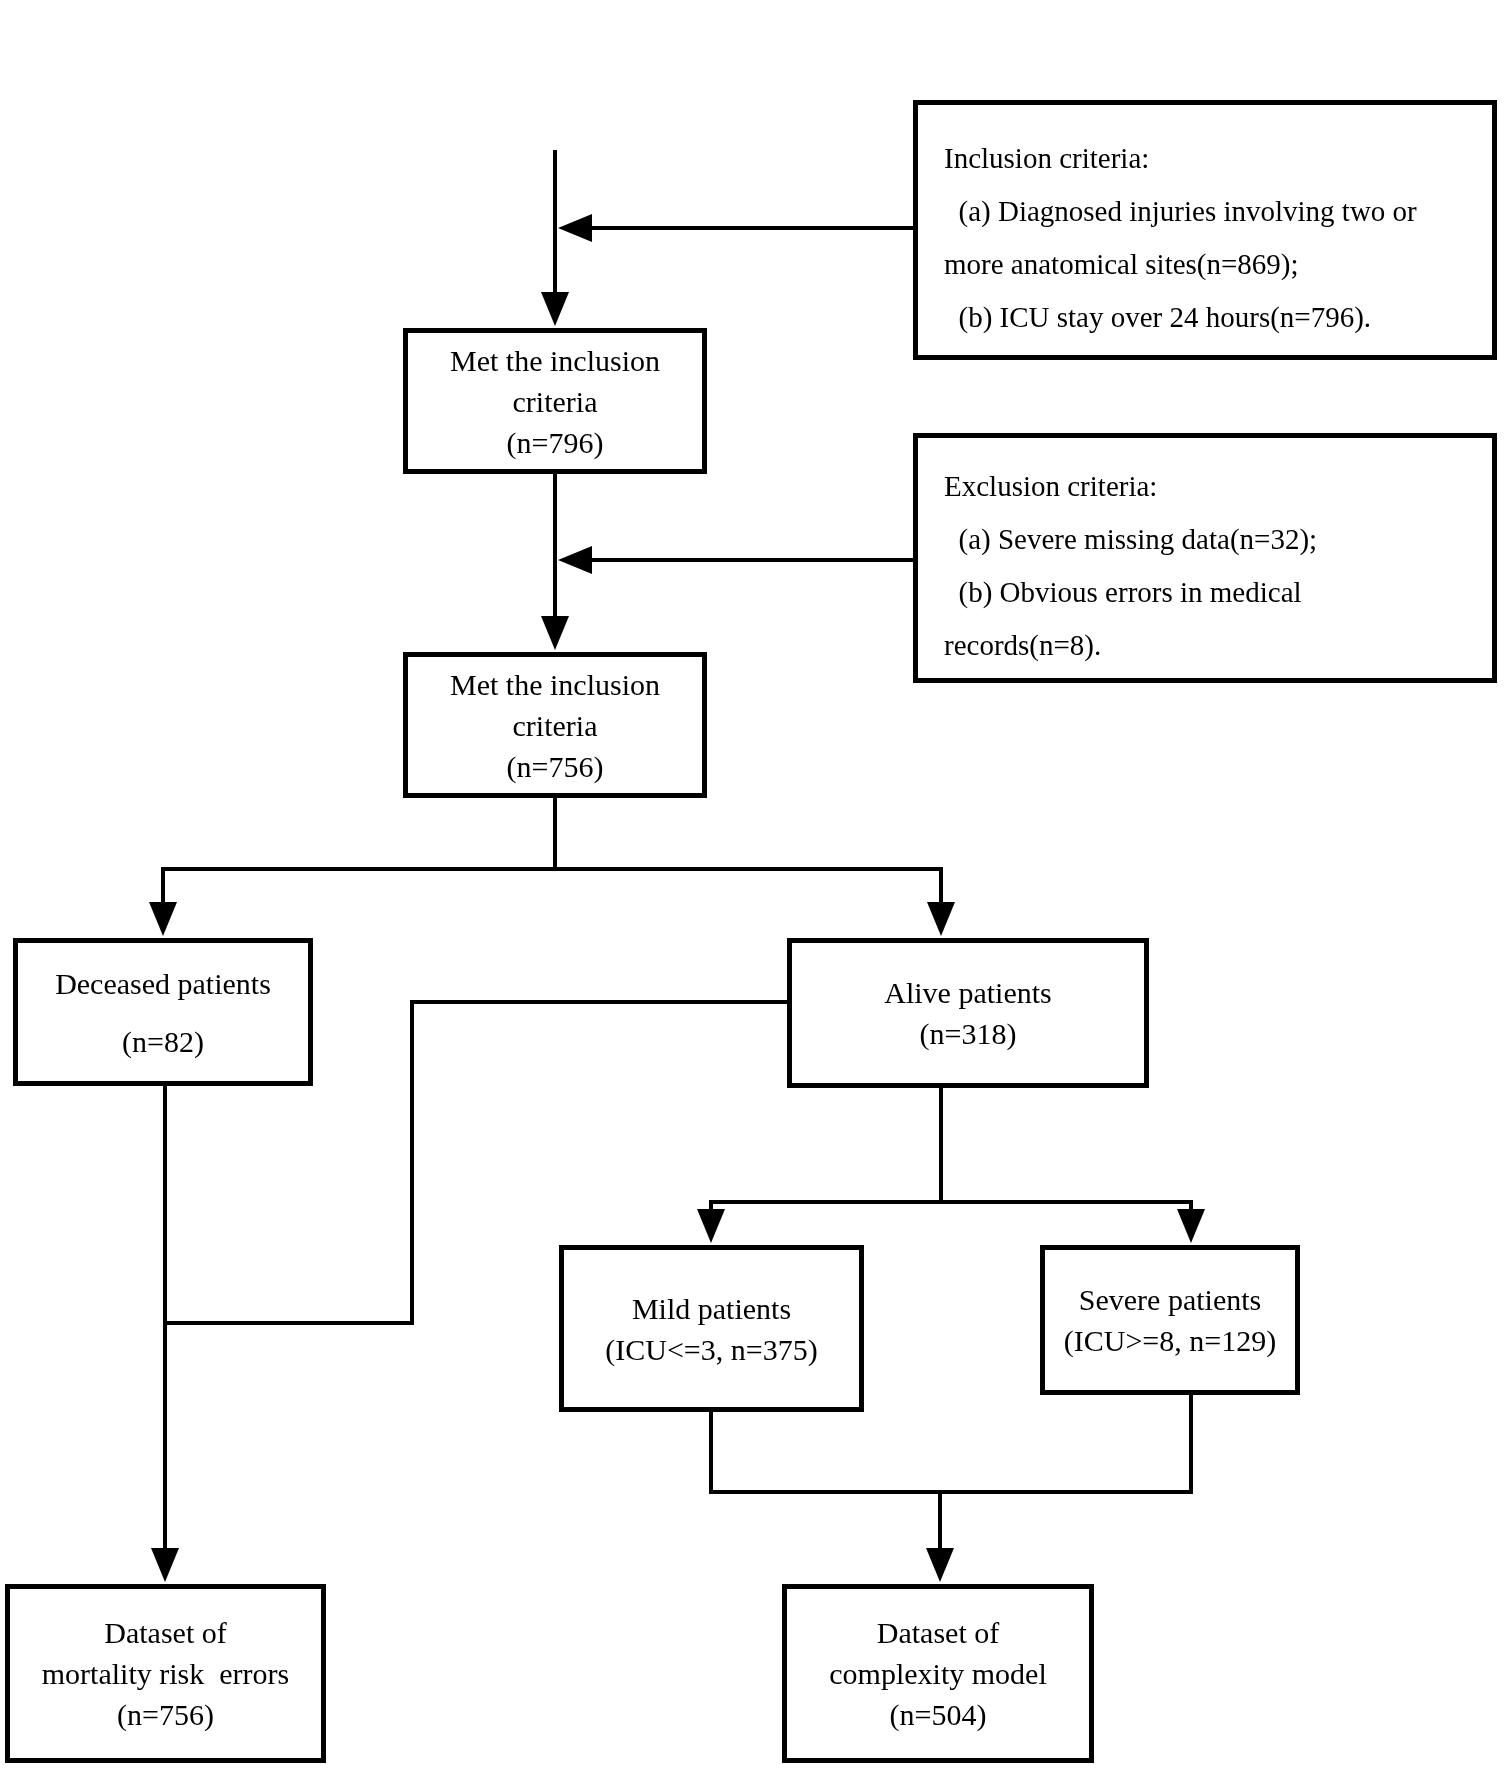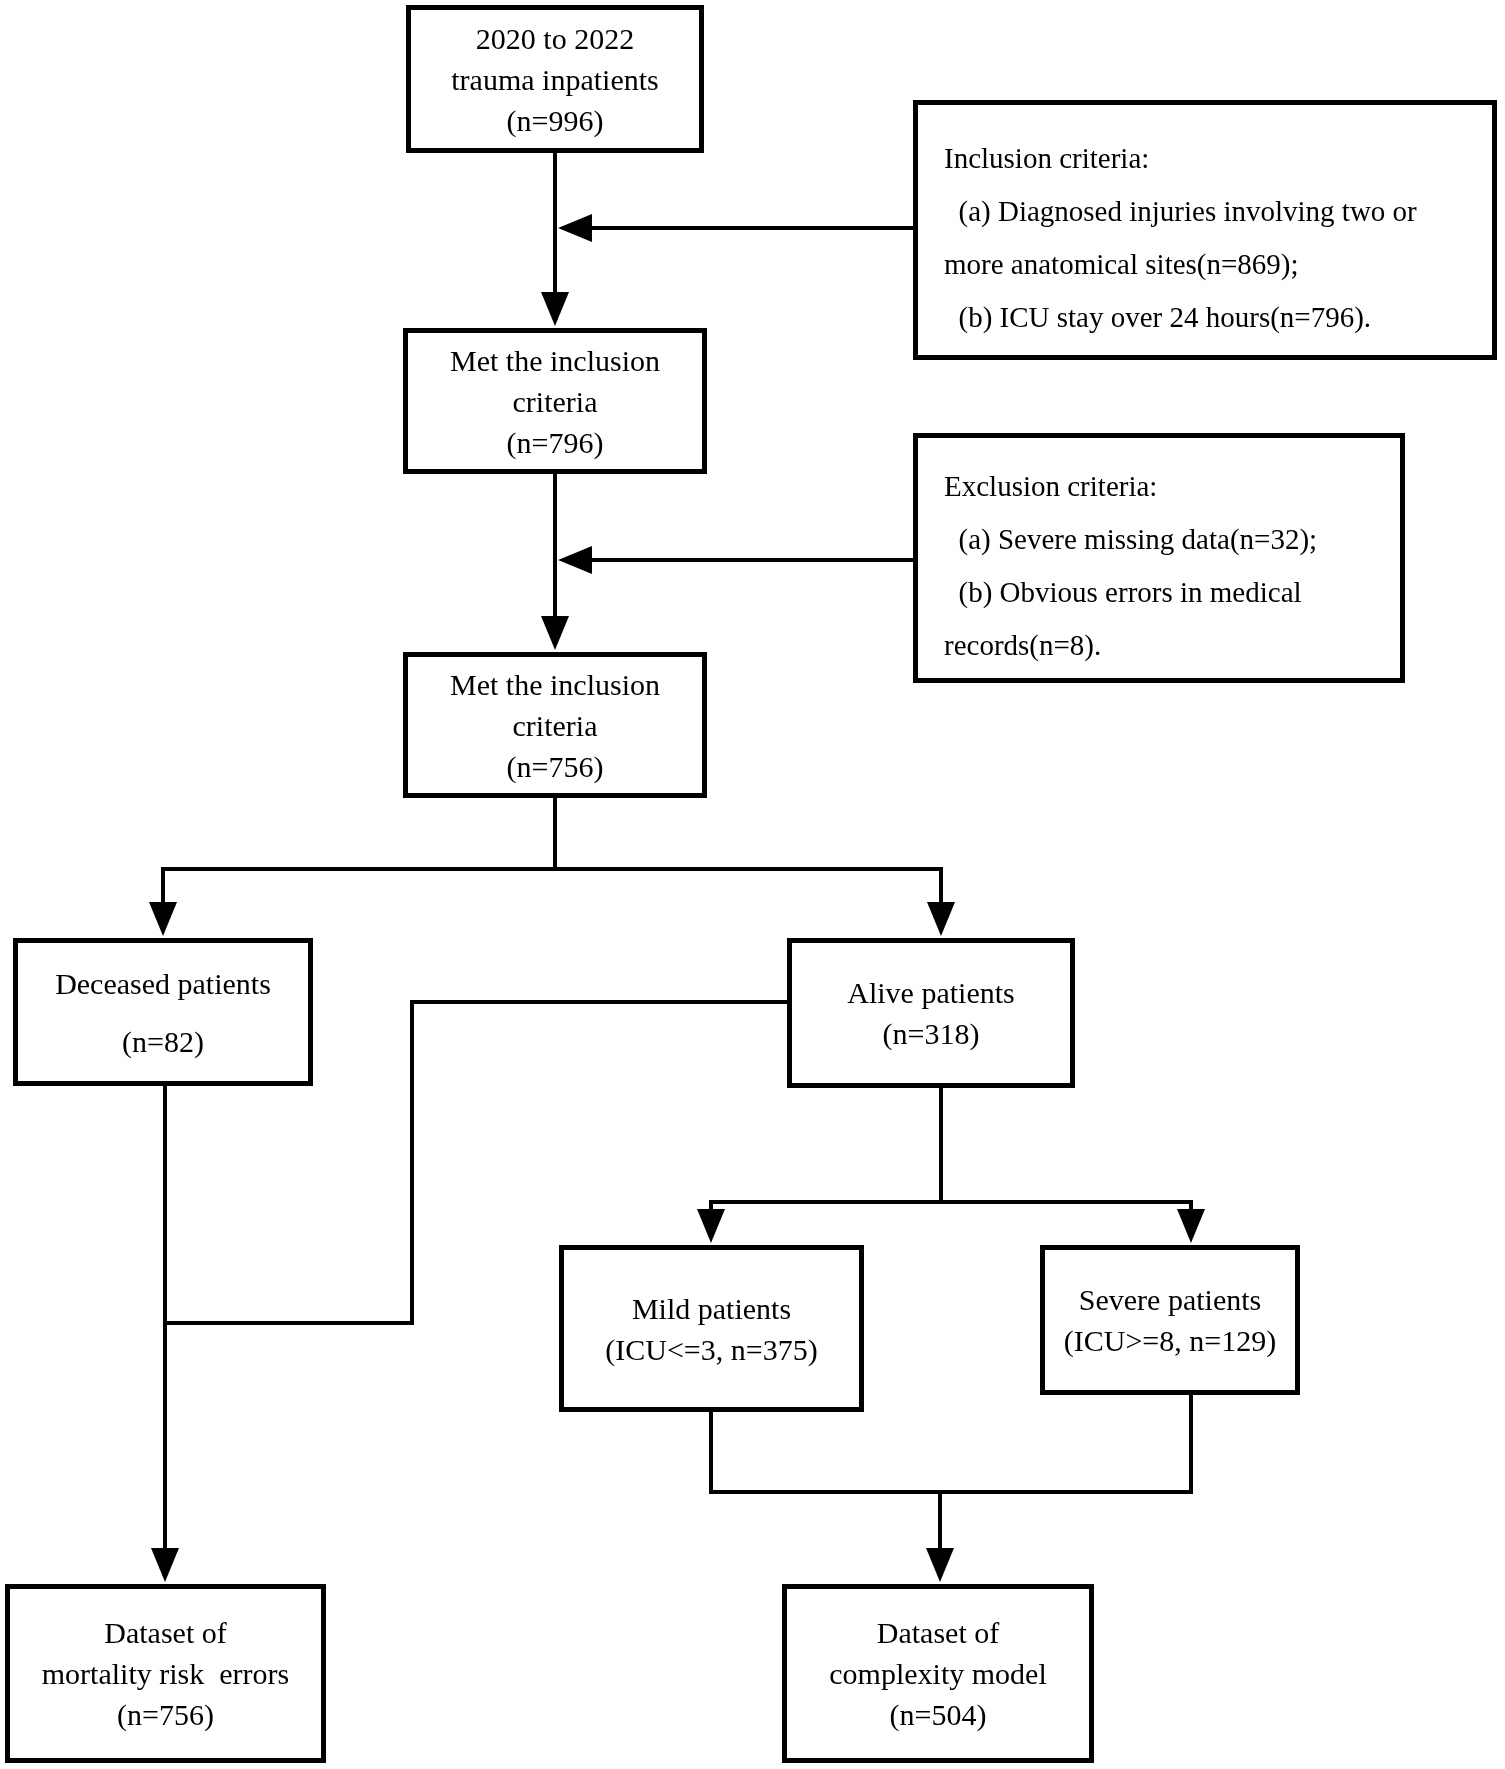--- a/index.html
+++ b/index.html
@@ -82,58 +82,53 @@
       <polygon points="592,546 592,574 558,560"></polygon>
       <polygon points="149,902 177,902 163,936"></polygon>
       <polygon points="927,902 955,902 941,936"></polygon>
       <polygon points="151,1548 179,1548 165,1582"></polygon>
       <polygon points="697,1209 725,1209 711,1243"></polygon>
       <polygon points="1177,1209 1205,1209 1191,1243"></polygon>
       <polygon points="926,1548 954,1548 940,1582"></polygon>
     </g>
   </svg>
 
-  <div class="node" style="left:406px; top:5px; width:298px; height:148px;">
-    <div class="ln">2020 to 2022</div>
-    <div class="ln">trauma inpatients</div>
-    <div class="ln">(n=996)</div>
-  </div>
 
   <div class="node crit" style="left:913px; top:100px; width:584px; height:260px;">
     <div class="ln">Inclusion criteria:</div>
     <div class="ln">  (a) Diagnosed injuries involving two or</div>
     <div class="ln">more anatomical sites(n=869);</div>
     <div class="ln">  (b) ICU stay over 24 hours(n=796).</div>
   </div>
 
   <div class="node" style="left:403px; top:328px; width:304px; height:146px;">
     <div class="ln">Met the inclusion</div>
     <div class="ln">criteria</div>
     <div class="ln">(n=796)</div>
   </div>
 
-  <div class="node crit" style="left:913px; top:433px; width:492px; height:250px;">
+  <div class="node crit" style="left:913px; top:433px; width:584px; height:250px;">
     <div class="ln">Exclusion criteria:</div>
     <div class="ln">  (a) Severe missing data(n=32);</div>
     <div class="ln">  (b) Obvious errors in medical</div>
     <div class="ln">records(n=8).</div>
   </div>
 
   <div class="node" style="left:403px; top:652px; width:304px; height:146px;">
     <div class="ln">Met the inclusion</div>
     <div class="ln">criteria</div>
     <div class="ln">(n=756)</div>
   </div>
 
   <div class="node" style="left:13px; top:938px; width:300px; height:148px;gap:17px;">
     <div class="ln">Deceased patients</div>
     <div class="ln">(n=82)</div>
   </div>
 
-  <div class="node" style="left:787px; top:938px; width:288px; height:150px;">
+  <div class="node" style="left:787px; top:938px; width:362px; height:150px;">
     <div class="ln">Alive patients</div>
     <div class="ln">(n=318)</div>
   </div>
 
   <div class="node" style="left:559px; top:1245px; width:305px; height:167px;">
     <div class="ln">Mild patients</div>
     <div class="ln">(ICU&lt;=3, n=375)</div>
   </div>
 
   <div class="node" style="left:1040px; top:1245px; width:260px; height:150px;">

